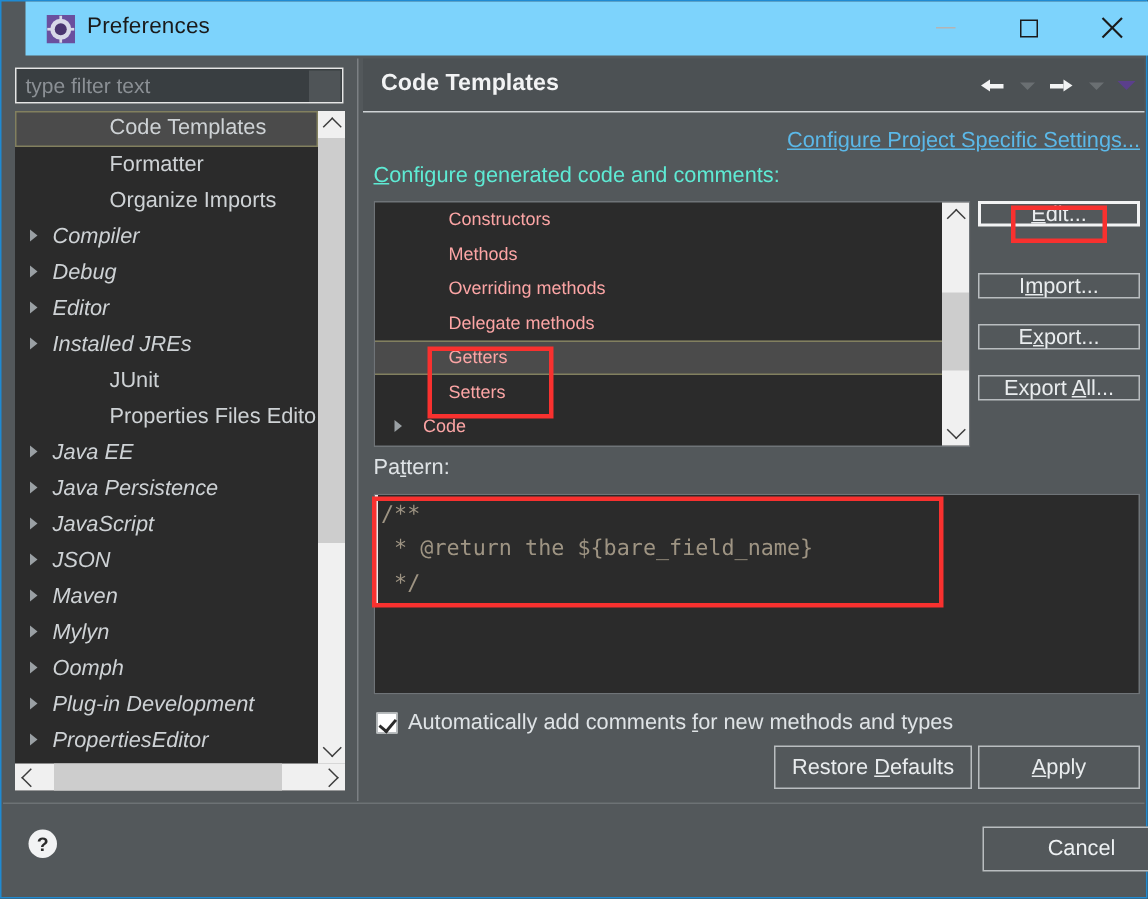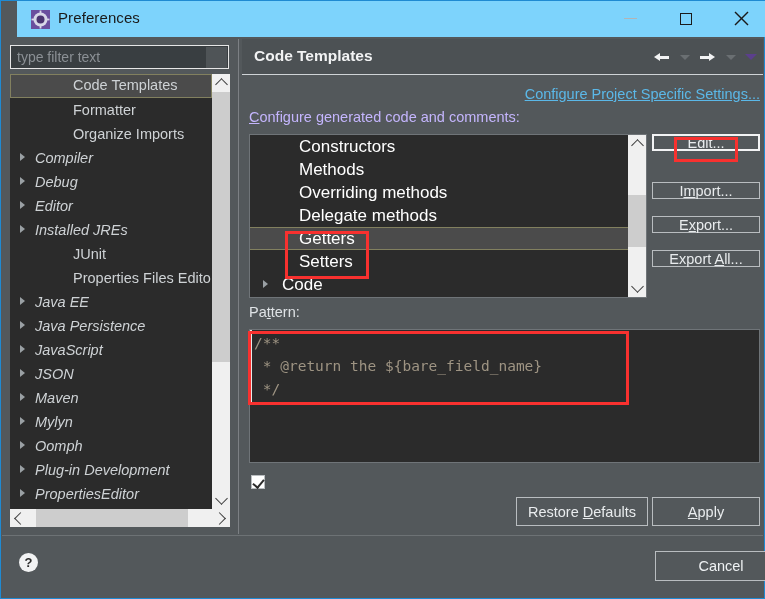--- a/index.html
+++ b/index.html
@@ -258,21 +258,21 @@
     position: absolute;
     right: 4px; top: 85px;
     font-size: 14.5px;
     color: #5bb8e8;
     text-decoration: underline;
   }
   .lbl-cfg {
     position: absolute;
     left: 248px; top: 108px;
     font-size: 14.5px;
-    color: #c4b5fd;
+    color: #5eead4;
   }
   .mn { text-decoration: underline; }
 
   
   .listbox {
     position: absolute;
     left: 248px; top: 133px;
     width: 398px; height: 164px;
     background: #2b2b2b;
     border: 1px solid #6f7478;
@@ -281,22 +281,22 @@
   .lb-items {
     position: absolute;
     left: 0; top: 0;
     width: 378px; height: 162px;
     overflow: hidden;
   }
   .lb-row {
     position: relative;
     height: 23px;
     line-height: 23px;
-    font-size: 17px;
-    color: #ffffff;
+    font-size: 12px;
+    color: #fca5a5;
     white-space: nowrap;
   }
   .lb-row .lbl { position: absolute; left: 49px; top: 0; }
   .lb-row.child .lbl { left: 49px; }
   .lb-row.grp .lbl { left: 32px; }
   .lb-row.grp .arrow {
     position: absolute;
     left: 13px; top: 7px;
     width: 0; height: 0;
     border-left: 5px solid transparent;
@@ -713,20 +713,23 @@
     <div class="pattern-caret"></div>
     <pre class="pattern-text">/**
  * @return the ${bare_field_name}
  */</pre>
   </div>
 
   <div class="chk-row">
     <span class="chk-box">
       <span class="tick"></span>
     </span>
+    <span class="chk-label">
+      Automatically add comments <span class="mn">f</span>or new methods and types
+    </span>
   </div>
 
   <div class="btn-flat btn-restore">
     <span>Restore <span class="mn">D</span>efaults</span>
   </div>
   <div class="btn-flat btn-apply">
     <span><span class="mn">A</span>pply</span>
   </div>
 
   <div class="bottom-sep"></div>

